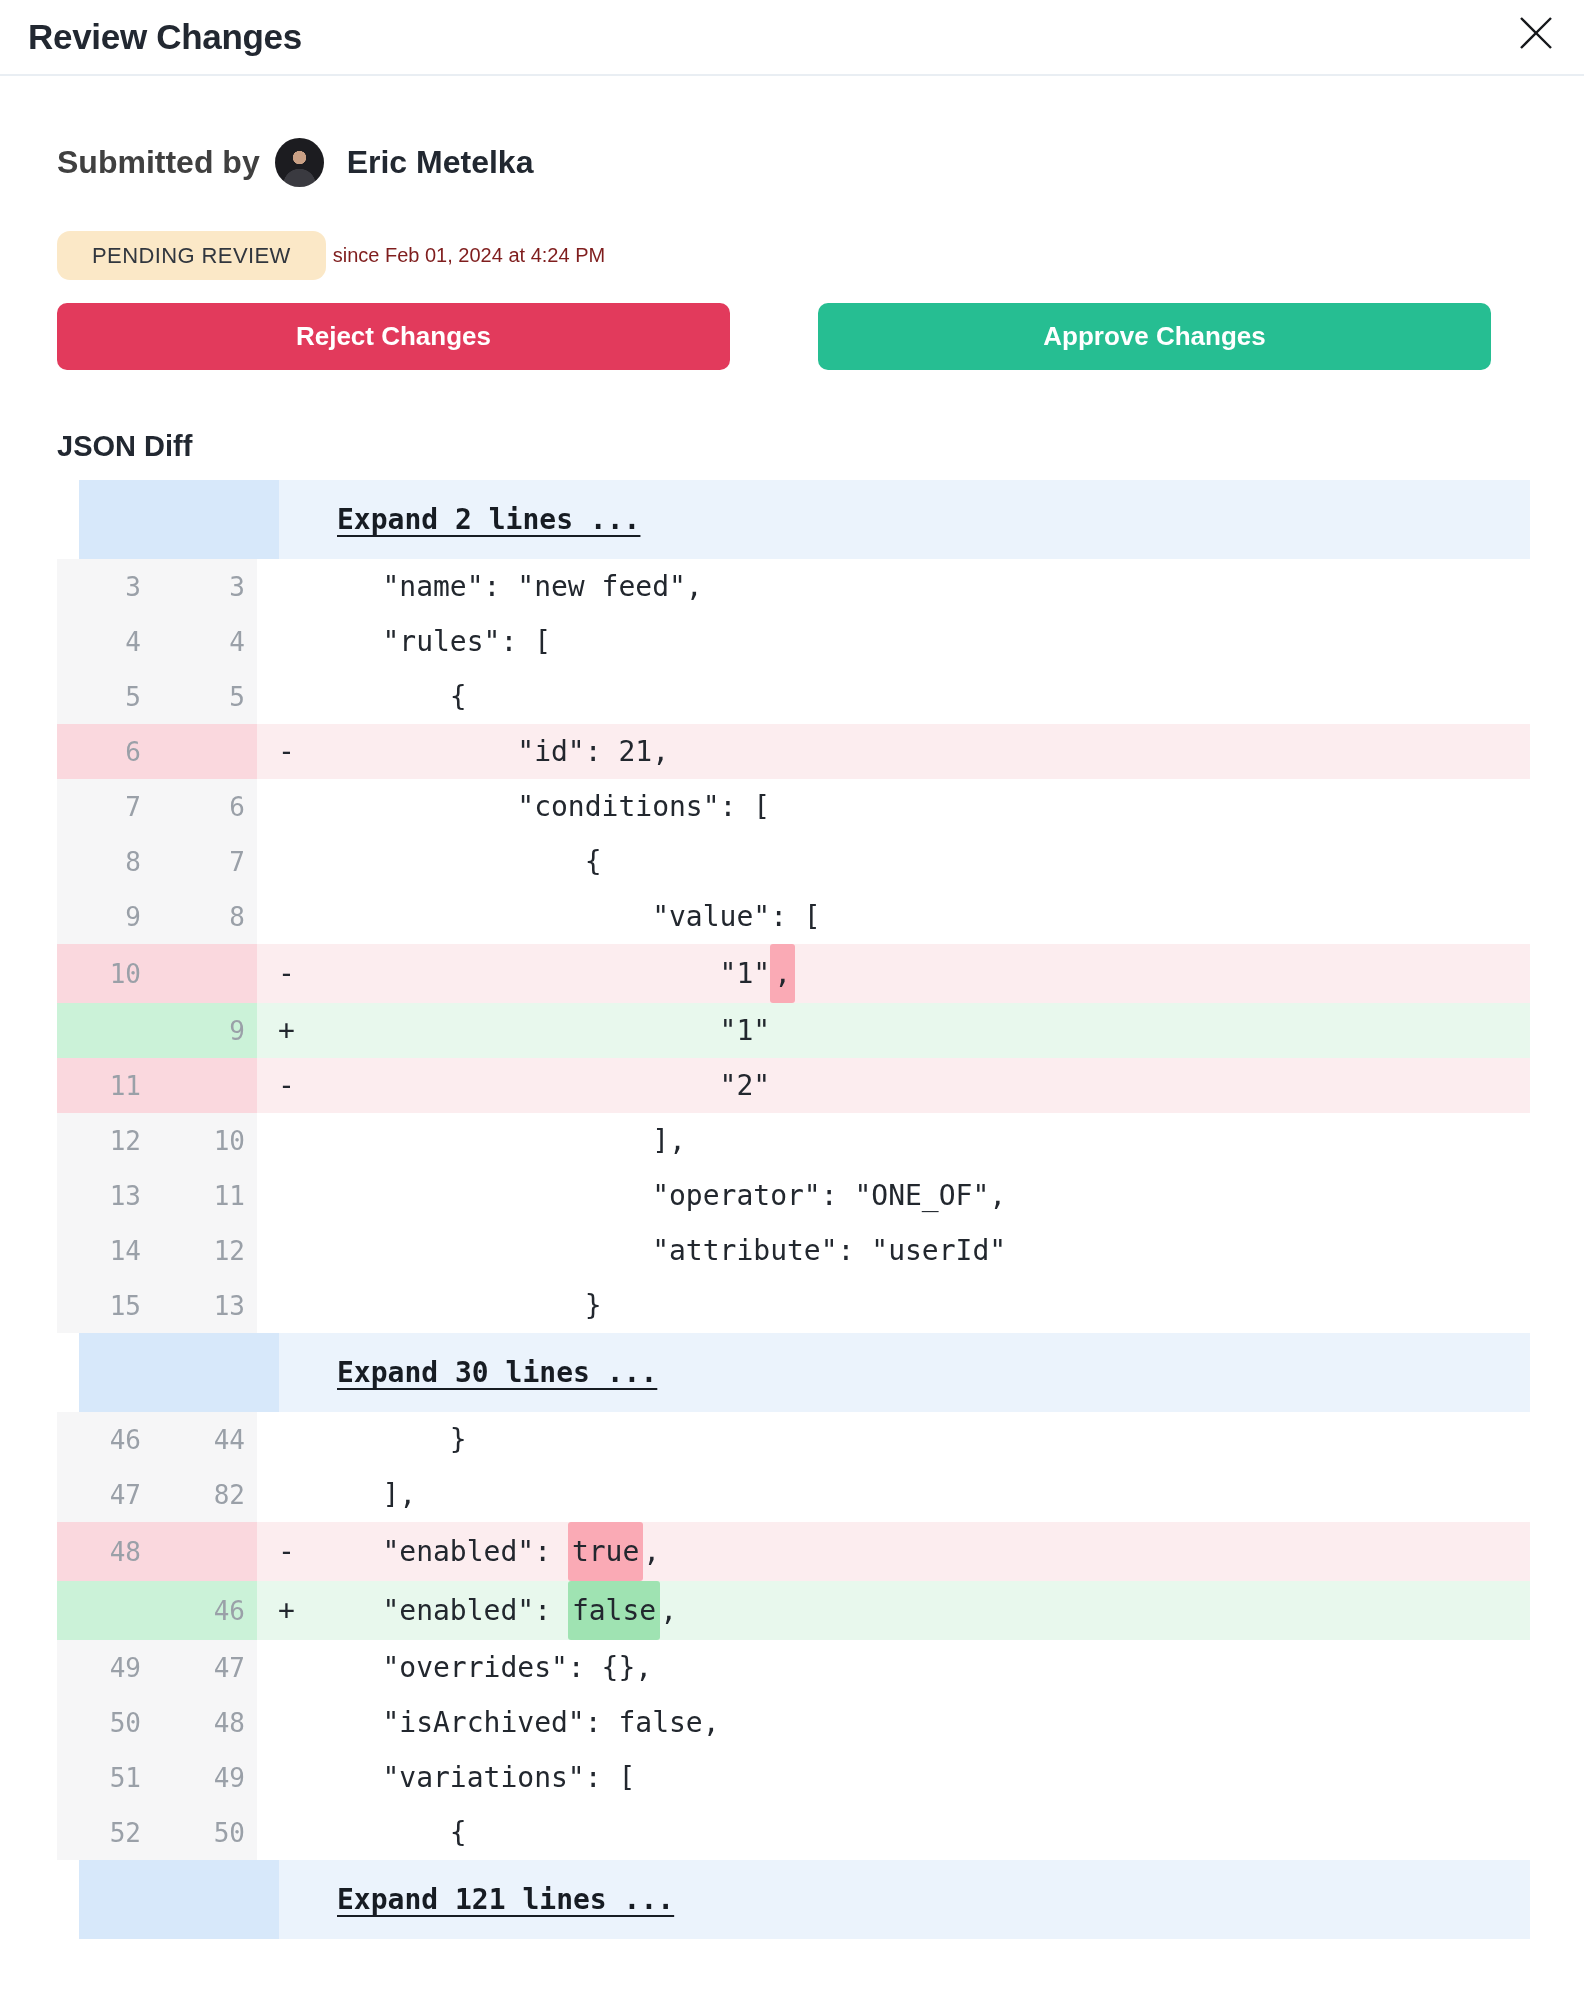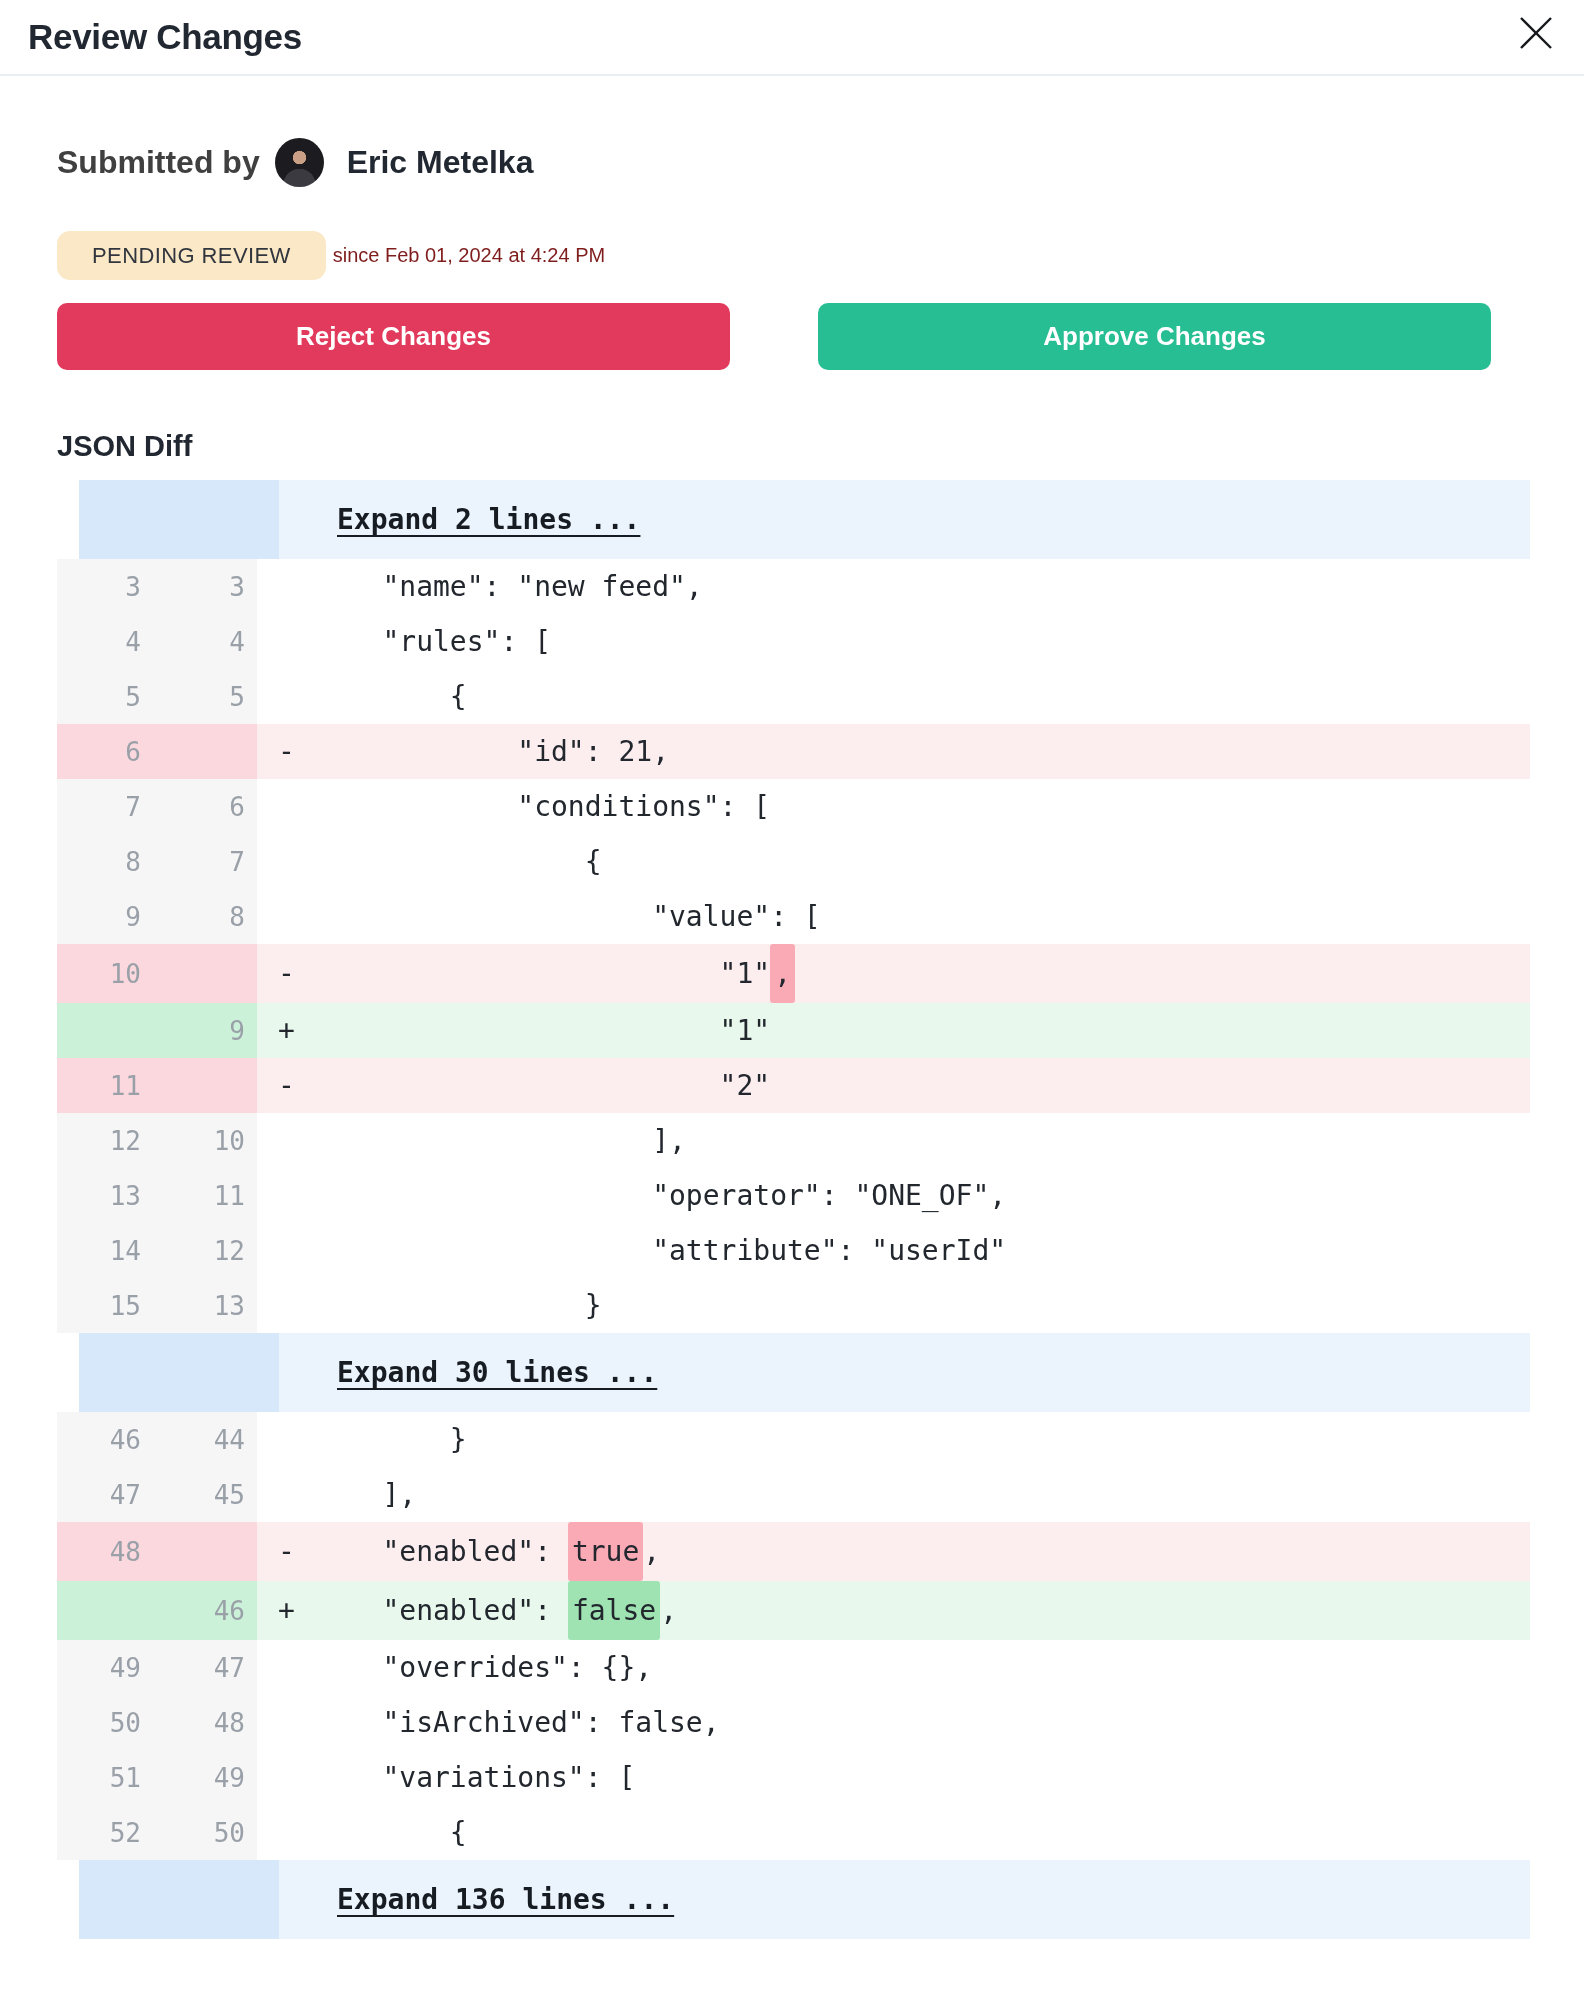--- a/index.html
+++ b/index.html
@@ -259,21 +259,21 @@
           <span class="num old">46</span>
           <span class="num new">44</span>
         </div>
         <div class="code">
           <span class="codetext">        }</span>
         </div>
       </div>
       <div class="row context">
         <div class="gutter">
           <span class="num old">47</span>
-          <span class="num new">45</span>
+          <span class="num new">82</span>
         </div>
         <div class="code">
           <span class="codetext">    ],</span>
         </div>
       </div>
       <div class="row del">
         <div class="gutter">
           <span class="num old">48</span>
           <span class="num new"></span>
         </div>
@@ -324,18 +324,18 @@
           <span class="num old">52</span>
           <span class="num new">50</span>
         </div>
         <div class="code">
           <span class="codetext">        {</span>
         </div>
       </div>
       <div class="row expand">
         <div class="gutter"></div>
         <div class="code">
-          <a class="expand-link">Expand 136 lines ...</a>
+          <a class="expand-link">Expand 121 lines ...</a>
         </div>
       </div>
     </div>
 
 </div>
 
 </body></html>

